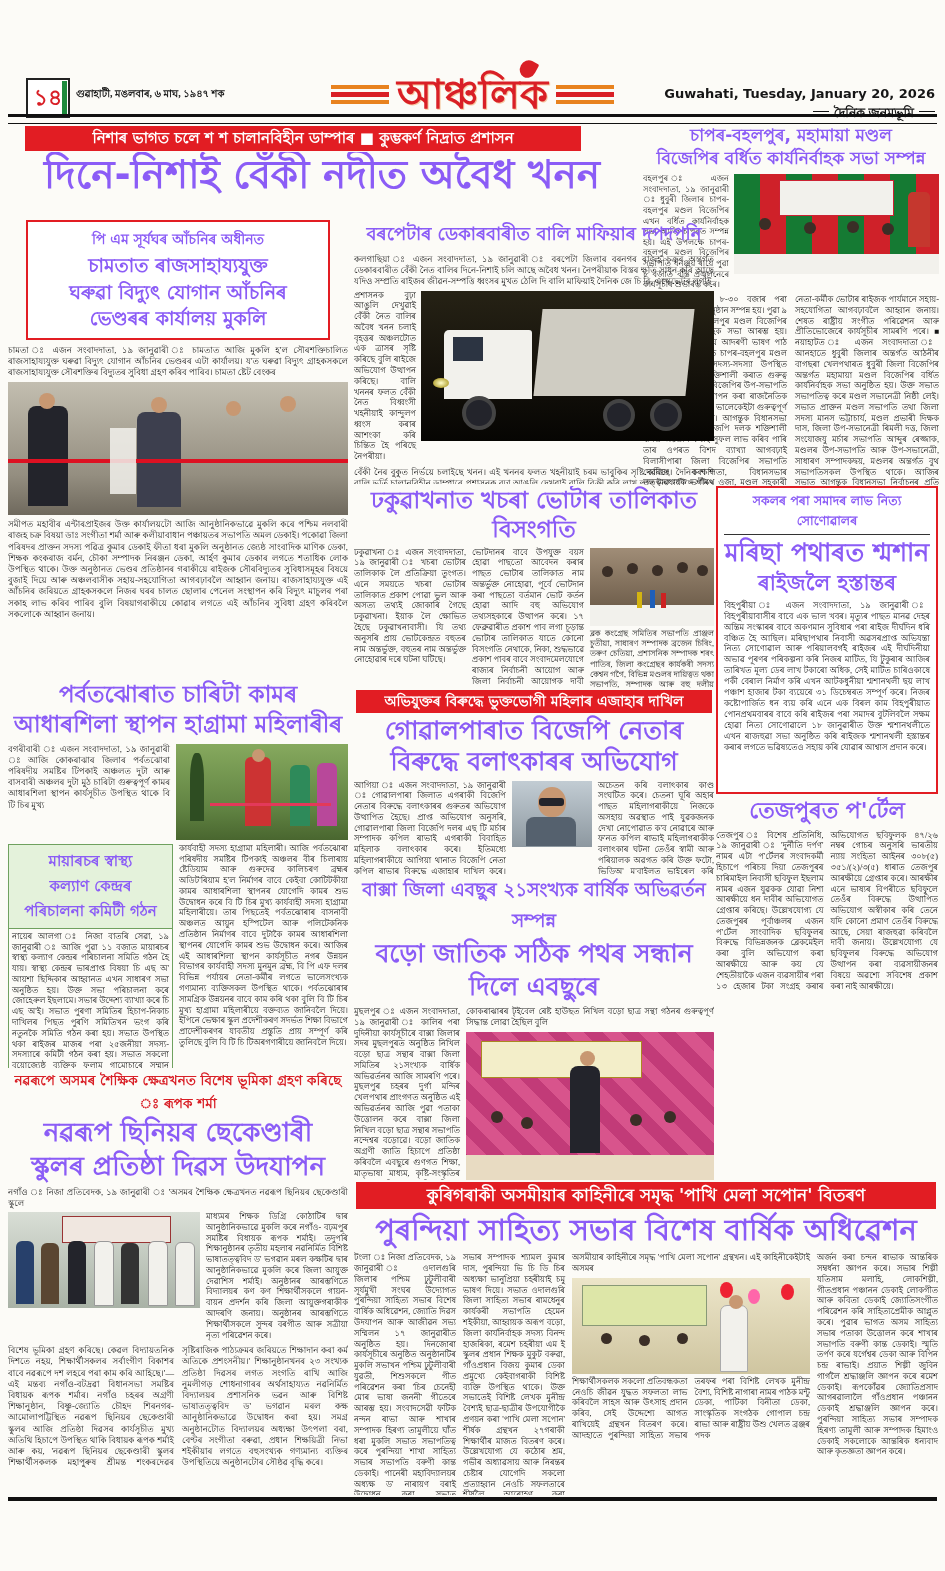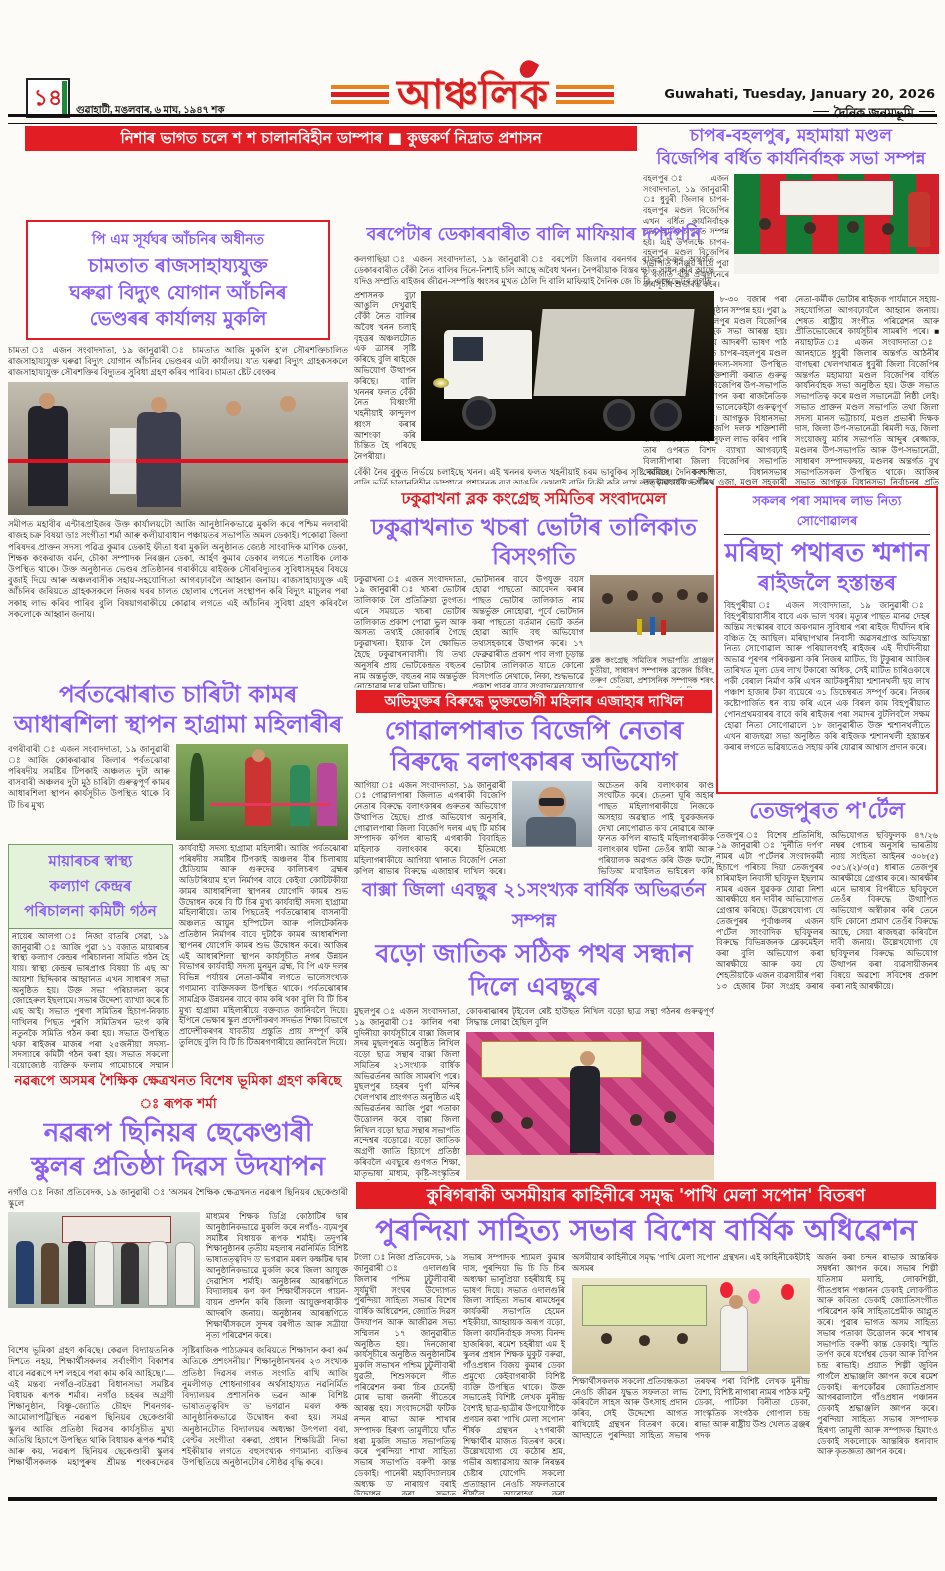--- a/index.html
+++ b/index.html
@@ -10,21 +10,21 @@
   .jt{text-align:justify;line-height:1.3;}
   .ctr{text-align:center;}
   .hd{font-family:"DejaVu Sans", sans-serif;font-weight:700;color:#8b5cf6;}
   .red{color:#d91f26;}
   .rule{background:#111;}
 
   
   #pagebox{left:26px;top:78px;width:40px;height:36px;border:2px solid #222;background:#fff;
            display:flex;align-items:center;justify-content:center;font-size:22px;font-weight:700;color:#d91f26;}
   #pagebox .gbar{position:absolute;right:1px;top:1px;bottom:1px;width:5px;background:#1d8a3c;}
-  #dateline{left:76px;top:102px;font-size:10px;font-weight:700;}
+  #dateline{left:76px;top:86px;font-size:10px;font-weight:700;}
   #logo-wrap{left:300px;top:74px;width:345px;display:flex;align-items:center;justify-content:center;gap:8px;}
   .logo-lines{width:58px;display:flex;flex-direction:column;gap:3px;}
   .logo-lines i{display:block;height:4px;background:#e8821e;}
   .logo-lines i:nth-child(2){background:#d91f26;height:5px;}
   #logo-text{font-size:40px;font-weight:700;color:#d91f26;line-height:1;
              font-family:"DejaVu Sans", sans-serif;text-shadow:1px 1px 0 #f6c9a2;}
   #flame{position:absolute;left:520px;top:60px;width:16px;height:18px;background:#d91f26;
          border-radius:60% 10% 60% 60%;transform:rotate(28deg);}
   #date-en{right:10px;top:86px;font-size:13px;font-weight:700;font-family:"DejaVu Sans", sans-serif;text-align:left;}
   #paper-name{right:10px;top:104px;font-size:12.5px;font-weight:700;display:flex;align-items:center;gap:5px;}
@@ -77,21 +77,22 @@
       </span>
   </div>
   <div class="abs" id="date-en">Guwahati, Tuesday, January 20, 2026</div>
   <div class="abs" id="paper-name">
     <span class="dash"></span>
     <span style="font-family:'DejaVu S ans', sans-serif;">দৈনিক জনমভূমি</span>
     <span class="dash"></span>
   </div>
   <div class="abs" id="mast-rule"></div>
 
-  <div class="art kbanner" style="left:25px;top:126px;width:612px;height:25px;font-size:15px;">নিশাৰ ভাগত চলে শ শ চালানবিহীন ডাম্পাৰ ■ কুম্ভকৰ্ণ নিদ্ৰাত প্ৰশাসন</div>
+  <div class="art kbanner" style="left:25px;top:126px;width:556px;height:25px;font-size:15px;">নিশাৰ ভাগত চলে শ শ চালানবিহীন ডাম্পাৰ ■ কুম্ভকৰ্ণ নিদ্ৰাত প্ৰশাসন</div>
+  <div class="art hd ctr" style="left:4px;top:152px;width:636px;height:58px;font-size:39px;line-height:1.2;">দিনে-নিশাই বেঁকী নদীত অবৈধ খনন</div>
 
   <div class="art" style="left:643px;top:124px;width:296px;height:364px;">
     <div class="hd ctr" style="font-size:17px;line-height:1.35;">চাপৰ-বহলপুৰ, মহামায়া মণ্ডল</div>
     <div class="hd ctr" style="font-size:17px;line-height:1.35;">বিজেপিৰ বৰ্ধিত কাৰ্যনিৰ্বাহক সভা সম্পন্ন</div>
     <div style="display:flex;gap:5px;margin-top:4px;">
       <div class="jt" style="width:86px;font-size:8.2px;">বহলপুৰ ঃ এজন সংবাদদাতা, ১৯ জানুৱাৰী ঃ ধুবুৰী জিলাৰ চাপৰ-বহলপুৰ মণ্ডল বিজেপিৰ এখন বৰ্ধিত কাৰ্যনিৰ্বাহক সভা আজি চাপৰত সম্পন্ন হয়। এই উপলক্ষে চাপৰ-বহলপুৰ মণ্ডল বিজেপিৰ সভাপতি ধনঞ্জয় ৰায়ে পুৱা ৮ বজাত বন্তি প্ৰজ্বলনেৰে কাৰ্যসূচীৰ শুভাৰম্ভ কৰে।</div>
       <div class="ph ph-bjp" style="flex:1;height:100px;">
         <span class="p white" style="left:22%;top:6%;width:55%;height:34%;border:1px solid #c23;"></span>
         <span class="p head" style="left:12%;top:44%;width:12px;height:12px;"></span>
         <span class="p head" style="left:34%;top:48%;width:12px;height:12px;"></span>
@@ -137,21 +138,20 @@
         <span class="p dark" style="left:14%;top:70%;width:26px;height:26px;border-radius:50%;border:4px solid #444;"></span>
         <span class="p dark" style="left:62%;top:72%;width:24px;height:24px;border-radius:50%;border:4px solid #444;"></span>
         <span class="p dark" style="left:78%;top:72%;width:24px;height:24px;border-radius:50%;border:4px solid #444;"></span>
         <span class="p" style="left:4%;top:58%;width:16px;height:10px;background:radial-gradient(#fffdc9,#b9a93d 70%,transparent);border-radius:50%;"></span>
       </div>
     </div>
     <div class="jt" style="font-size:8.6px;margin-top:4px;">বেঁকী নৈৰ বুকুত নিৰ্ভয়ে চলাইছে খনন। এই খননৰ ফলত খহনীয়াই চৰম ভাবুকিৰ সৃষ্টি কৰিছে। দৈনিক শ শ বালি ভৰ্তি চালানবিহীন ডাম্পাৰে প্ৰশাসনক বুঢ়া আঙুলি দেখুৱাই বালি বিক্ৰী কৰি লাখ লাখ টকা ঘটিছে যদিও ৰহস্যজনকভাৱে বন বিভাগে কোনো কামসাৰ দিয়া পৰিলক্ষিত হোৱা নাই। সেয়ে অতি শীঘ্ৰে বালিৰ অবৈধ খনন বন্ধ কৰিবলৈ ঊৰ্ধ্বতম কৰ্তৃপক্ষক দাবী জনাইছে স্থানীয় ৰাইজে।</div>
   </div>
 
   <div class="art" style="left:354px;top:486px;width:360px;height:202px;">
-    <div class="hd ctr red" style="font-size:16px;">ঢকুৱাখনা ব্লক কংগ্ৰেছ সমিতিৰ সংবাদমেল</div>
     <div class="hd ctr" style="font-size:23px;line-height:1.25;">ঢকুৱাখনাত খচৰা ভোটাৰ তালিকাত বিসংগতি</div>
     <div style="display:flex;gap:6px;margin-top:4px;">
       <div class="jt" style="width:112px;font-size:8.3px;">ঢকুৱাখনা ঃ এজন সংবাদদাতা, ১৯ জানুৱাৰী ঃ খচৰা ভোটাৰ তালিকাক লৈ প্ৰতিক্ৰিয়া তুংগত। এনে সময়তে খচৰা ভোটাৰ তালিকাত প্ৰকাশ পোৱা ভুল আৰু অসত্য তথ্যই জোকাৰি গৈছে ঢকুৱাখনা। ইয়াক লৈ ক্ষোভিত হৈছে ঢকুৱাখনাবাসী। যি তথ্য অনুসৰি প্ৰায় ভোটকেন্দ্ৰত বহুতৰ নাম অন্তৰ্ভুক্ত, বহুতৰ নাম অন্তৰ্ভুক্ত নোহোৱাৰ দৰে ঘটনা ঘটিছে।</div>
       <div class="jt" style="width:112px;font-size:8.3px;">ভোটদানৰ বাবে উপযুক্ত বয়স হোৱা পাছতো আবেদন কৰাৰ পাছত ভোটাৰ তালিকাত নাম অন্তৰ্ভুক্ত নোহোৱা, পূৰ্বে ভোটদান কৰা পাছতো বৰ্তমান ভোট কৰ্তন হোৱা আদি বহু অভিযোগ তথ্যসহকাৰে উত্থাপন কৰে। ১৭ ফেব্ৰুৱাৰীত প্ৰকাশ পাব লগা চূড়ান্ত ভোটাৰ তালিকাত যাতে কোনো বিসংগতি নেথাকে, নিকা, শুদ্ধভাৱে প্ৰকাশ পাবৰ বাবে সংবাদমেলযোগে ৰাজ্যৰ নিৰ্বাচনী আয়োগ আৰু জিলা নিৰ্বাচনী আয়োগক দাবী জনায় ঢকুৱাখনা ব্লক কংগ্ৰেছ সমিতিয়ে। সংবাদমেল আয়োজন কৰে ঢকুৱাখনা</div>
       <div style="flex:1;">
         <div class="ph ph-press" style="width:100%;height:78px;">
           <span class="p head" style="left:10%;top:24%;width:11px;height:11px;"></span>
           <span class="p head" style="left:30%;top:20%;width:11px;height:11px;"></span>
           <span class="p head" style="left:50%;top:22%;width:11px;height:11px;"></span>
           <span class="p head" style="left:70%;top:18%;width:11px;height:11px;"></span>

